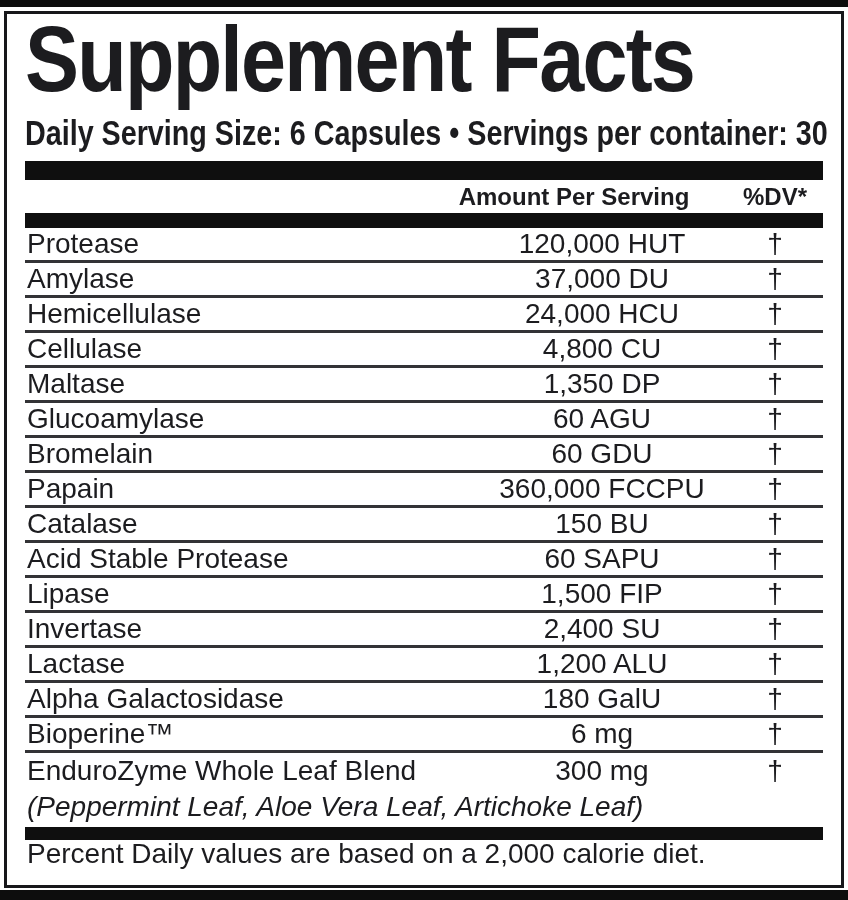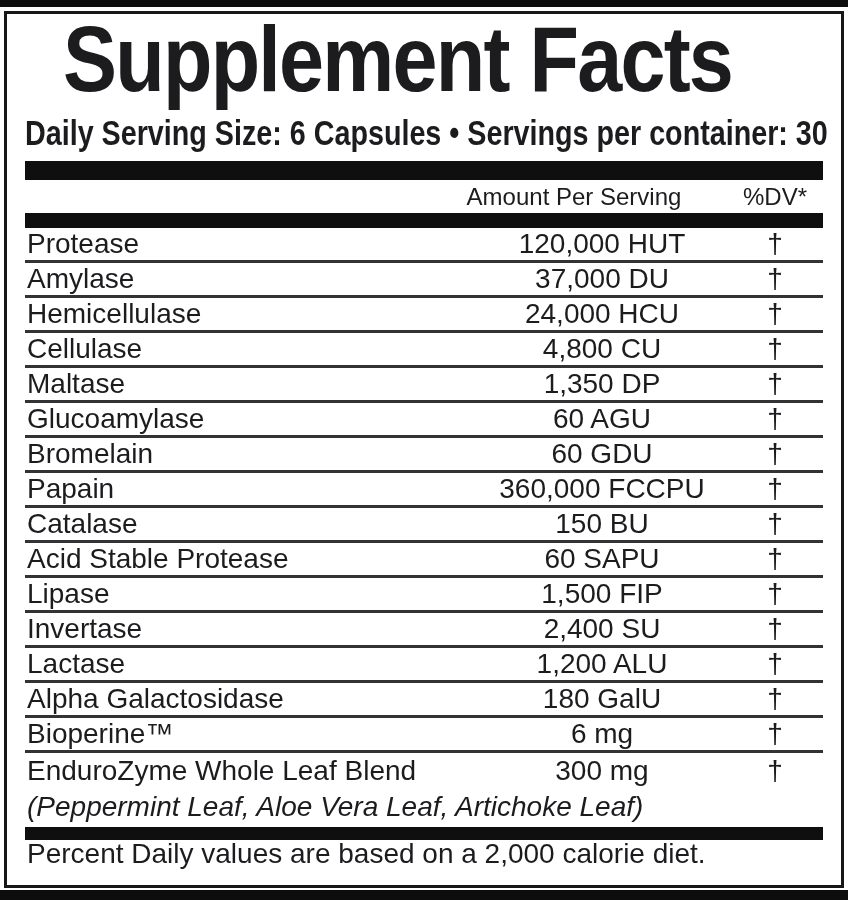--- a/index.html
+++ b/index.html
@@ -34,21 +34,20 @@
     padding: 0 18px;
     overflow: hidden;
   }
   .title {
     margin-top: 2px;
     font-size: 92px;
     font-weight: bold;
     line-height: 0.95;
     letter-spacing: -2px;
     white-space: nowrap;
-    text-align: right;
   }
   .title > span {
     display: inline-block;
     transform: scaleX(0.88);
     transform-origin: left center;
   }
   .serving {
     margin-top: 10px;
     font-size: 35px;
     font-weight: bold;
@@ -61,21 +60,21 @@
   }
   .bar { background: #0f0f0f; width: 100%; }
   .bar1 { height: 19px; margin-top: 8px; }
   .bar2 { height: 15px; }
   .bar3 { height: 13px; margin-top: 2px; }
   .cols {
     display: flex;
     align-items: center;
     height: 33px;
     font-size: 24px;
-    font-weight: normal;
+    font-weight: bold;
   }
   .cols .spacer { flex: 1; }
   .cols .amt { transform: translateX(-28px); }
   .amt { width: 250px; text-align: center; }
   .dv  { width: 96px;  text-align: center; }
   .row {
     display: flex;
     align-items: center;
     height: 35px;
     border-bottom: 3px solid #333336;

